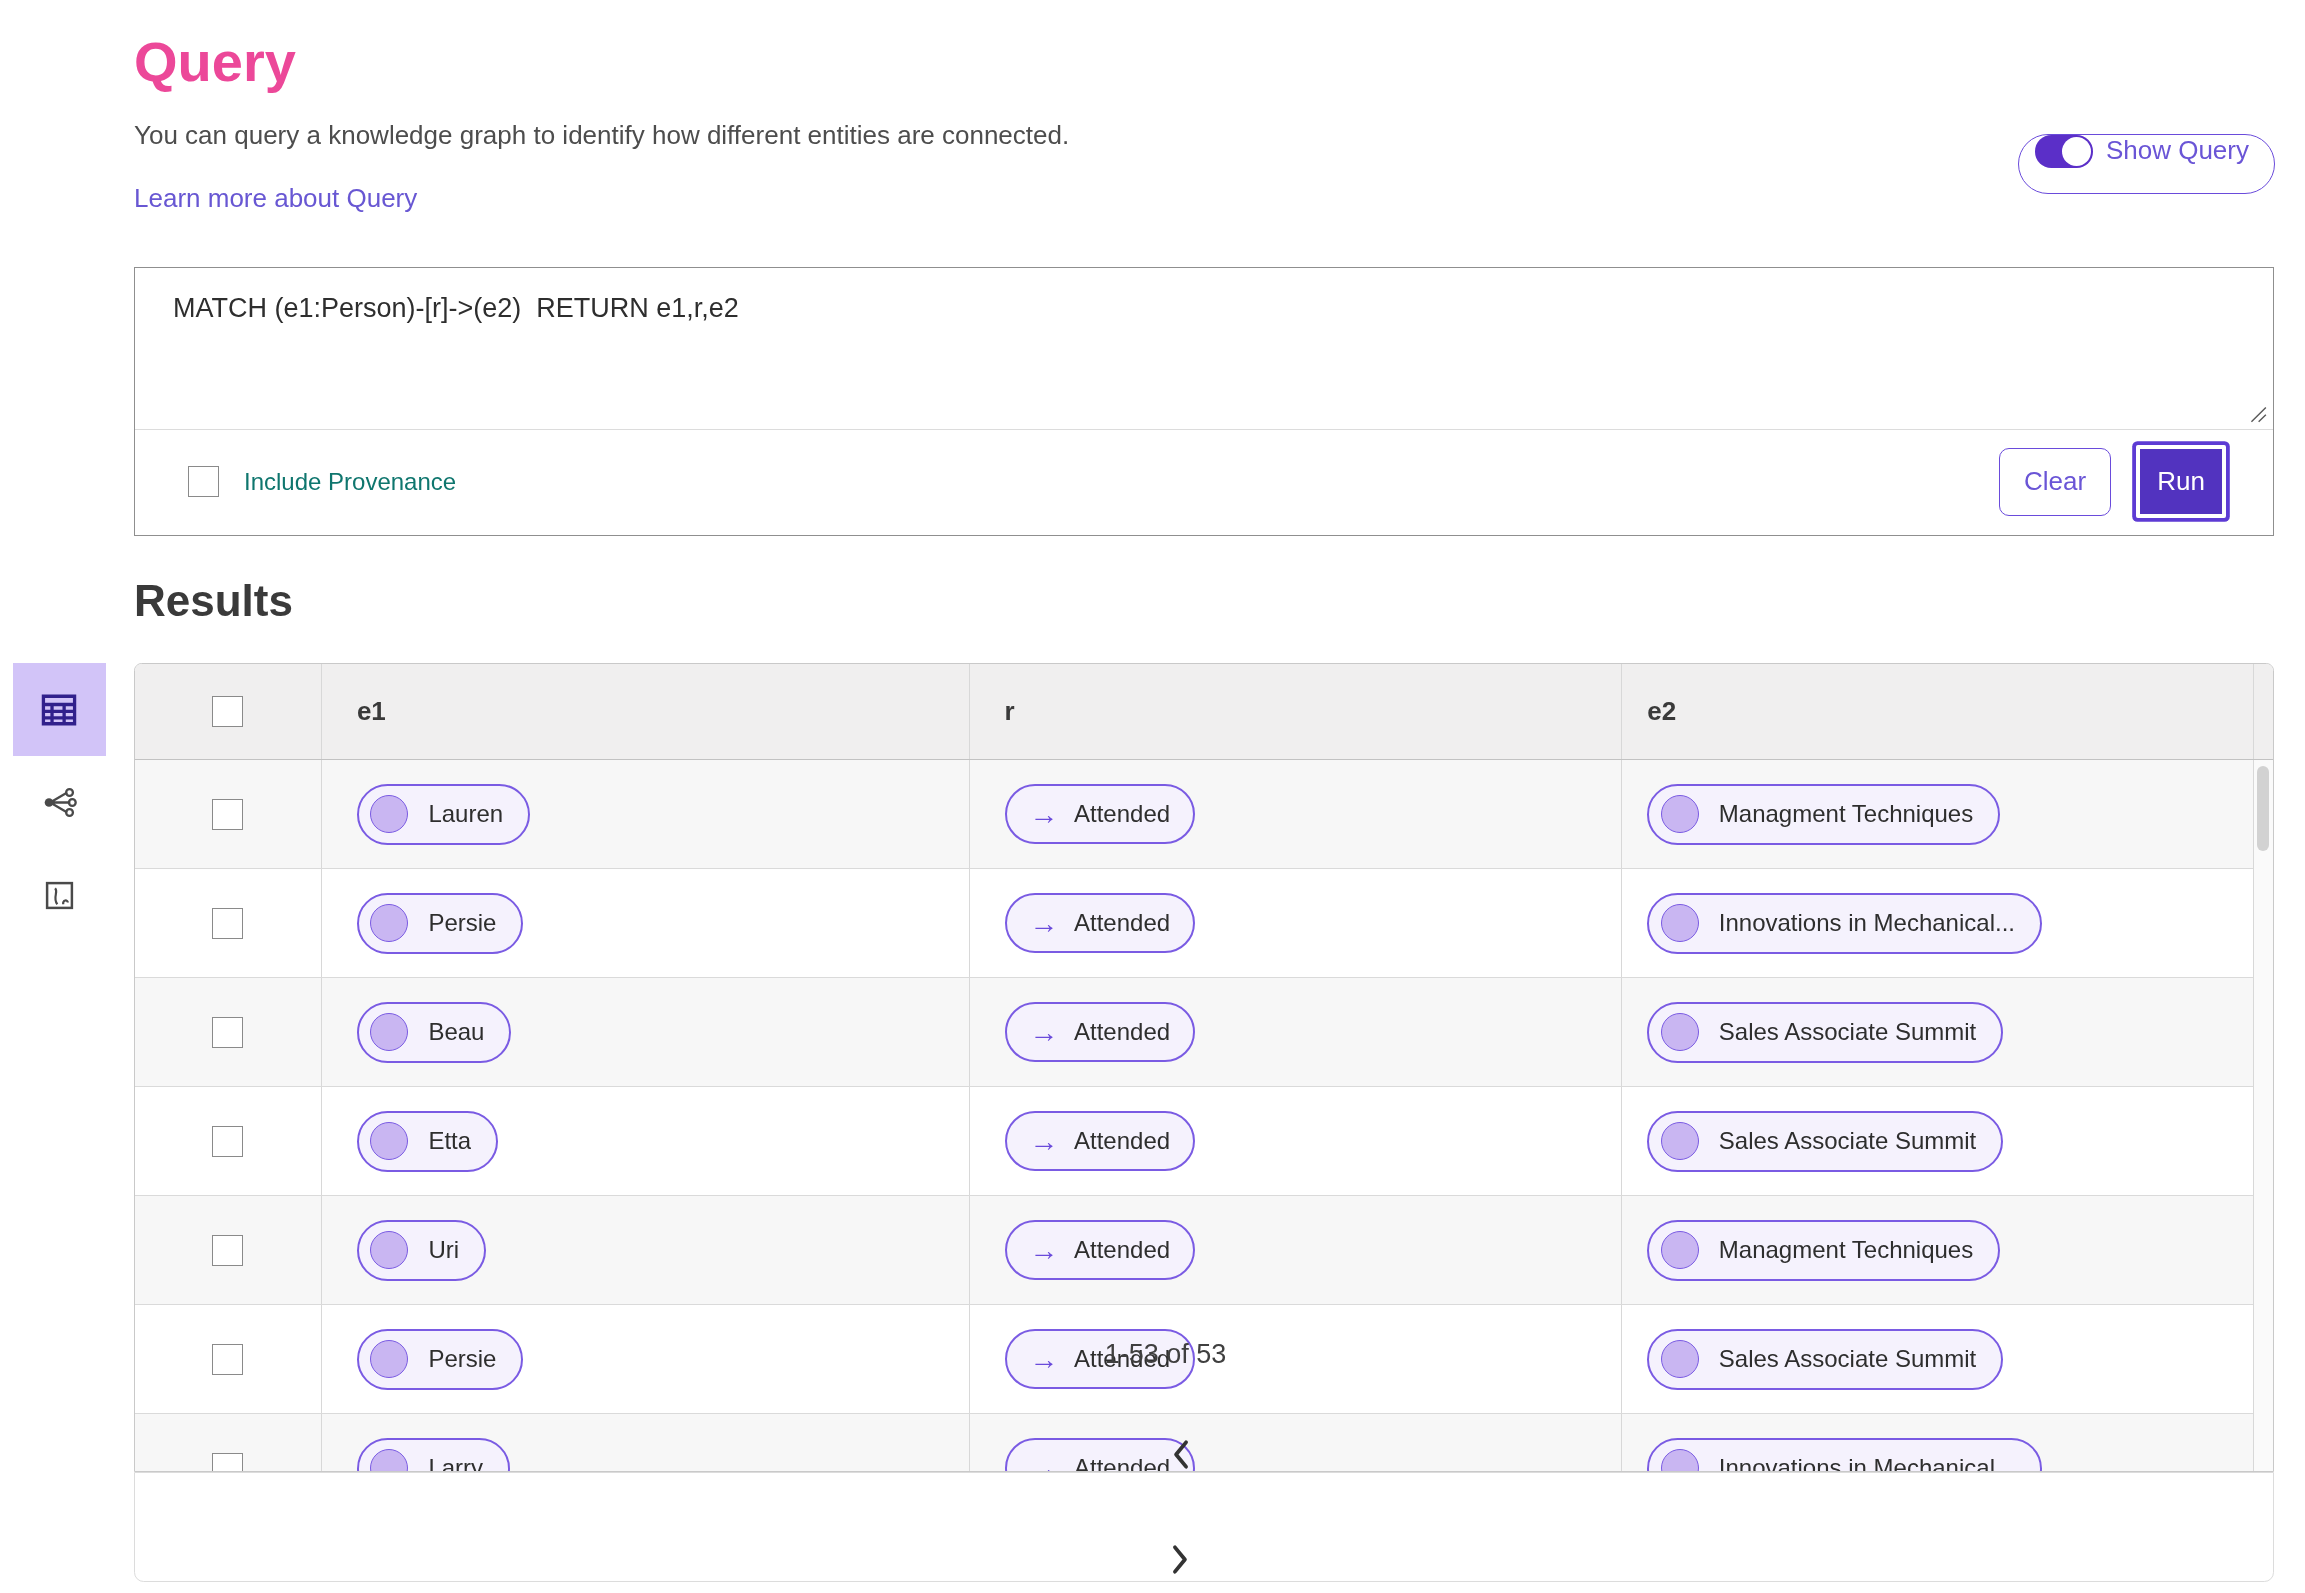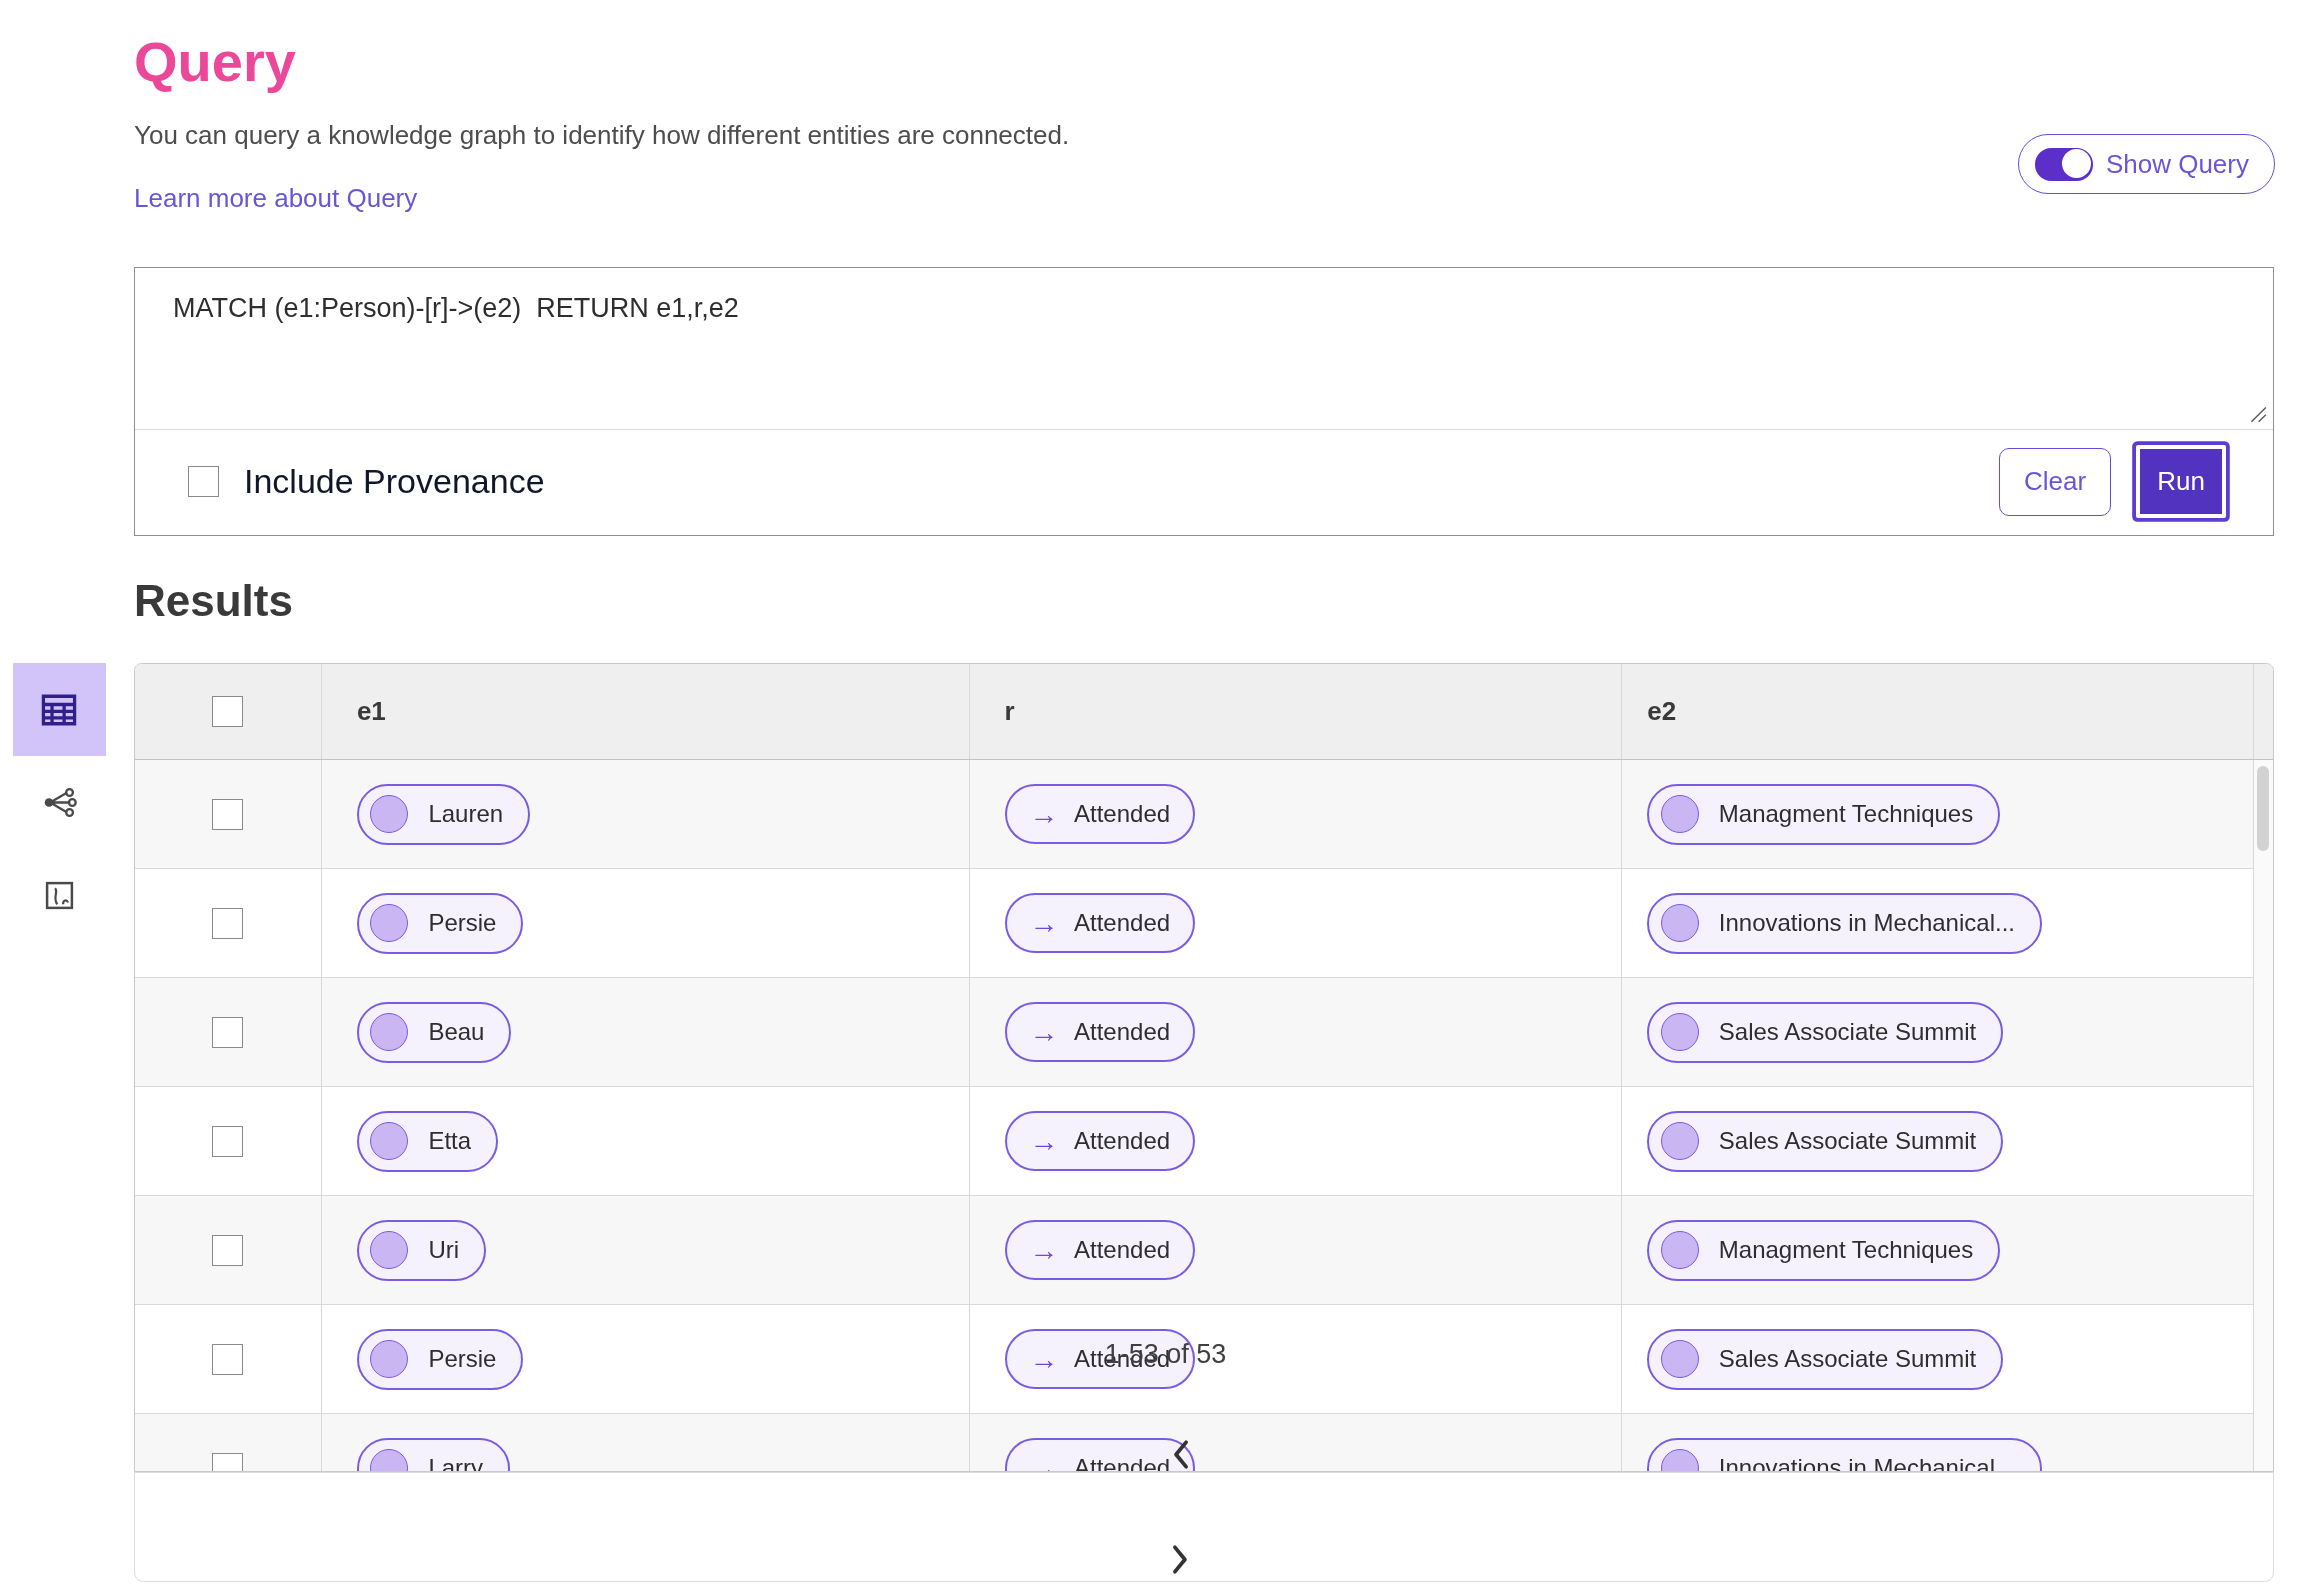--- a/index.html
+++ b/index.html
@@ -5,35 +5,35 @@
   html,body{margin:0;padding:0;background:#ffffff;}
   body{width:2306px;height:1594px;position:relative;font-family:"Liberation Sans",sans-serif;color:#3d3d3d;overflow:hidden;}
   .abs{position:absolute;}
 
   
   .page-title{left:134px;top:29px;font-size:56px;font-weight:700;color:#ec4899;}
   .page-desc{left:134px;top:120px;font-size:26px;color:#4d4d4d;}
   .learn-link{left:134px;top:183px;font-size:26px;color:#6857d3;cursor:pointer;text-decoration:none;}
 
   .show-query{right:31px;top:134px;height:58px;border:1.9px solid #6a4bdb;border-radius:31px;
-    display:flex;align-items:center;gap:13.4px;padding:0 25px 0 15.4px;background:#fff;cursor:pointer;}
+    display:flex;align-items:flex-start;gap:13.4px;padding:0 25px 0 15.4px;background:#fff;cursor:pointer;}
   .switch{width:58px;height:33px;background:#5b2fc8;border-radius:16.3px;position:relative;flex:0 0 auto;}
   .switch .knob{position:absolute;right:1.9px;top:1.9px;width:29px;height:29px;background:#ffffff;border-radius:50%;}
   .show-query .tlabel{font-size:26px;color:#6a55d6;}
 
   
   .query-panel{left:134px;top:267px;width:2140px;height:269px;border:1.9px solid #8f8f8f;box-sizing:border-box;background:#fff;}
   .query-editor{position:relative;height:162px;border-bottom:1px solid #dcdcdc;box-sizing:border-box;}
   .query-text{position:absolute;left:38px;top:25px;margin:0;font-family:Liberation Sans, sans-serif;
     font-size:27px;color:#2e2e2e;white-space:pre;}
   .resize-grip{position:absolute;right:5.8px;bottom:5.8px;}
   .query-controls{height:103px;display:flex;align-items:center;justify-content:space-between;padding:0 25px 0 53px;}
   .chk-row{display:flex;align-items:center;gap:25px;cursor:pointer;}
   .checkbox{width:31px;height:31px;border:1.9px solid #8a8a8a;background:#fff;box-sizing:border-box;flex:0 0 auto;}
-  .chk-label{font-size:34px;color:#0f172a;}
+  .chk-label{font-size:24px;color:#0f766e;}
   .btn-group{display:flex;align-items:center;gap:25px;}
   .btn-clear{width:112px;height:68px;background:#ffffff;border:1.9px solid #6a4bdb;color:#6a55d6;
     font-size:26px;font-family:inherit;border-radius:10px;cursor:pointer;}
   .btn-run{width:90px;height:73px;background:#5233bf;border:4.8px solid #ffffff;box-shadow:0 0 0 3.8px #5d3bd4;
     color:#ffffff;font-size:26px;font-family:inherit;border-radius:1.9px;cursor:pointer;margin-right:22px;}
 
   
   .results-title{left:134px;top:576px;font-size:44px;font-weight:700;color:#3a3a3a;}
 
   .view-switcher{left:12.5px;top:663px;width:93px;}

